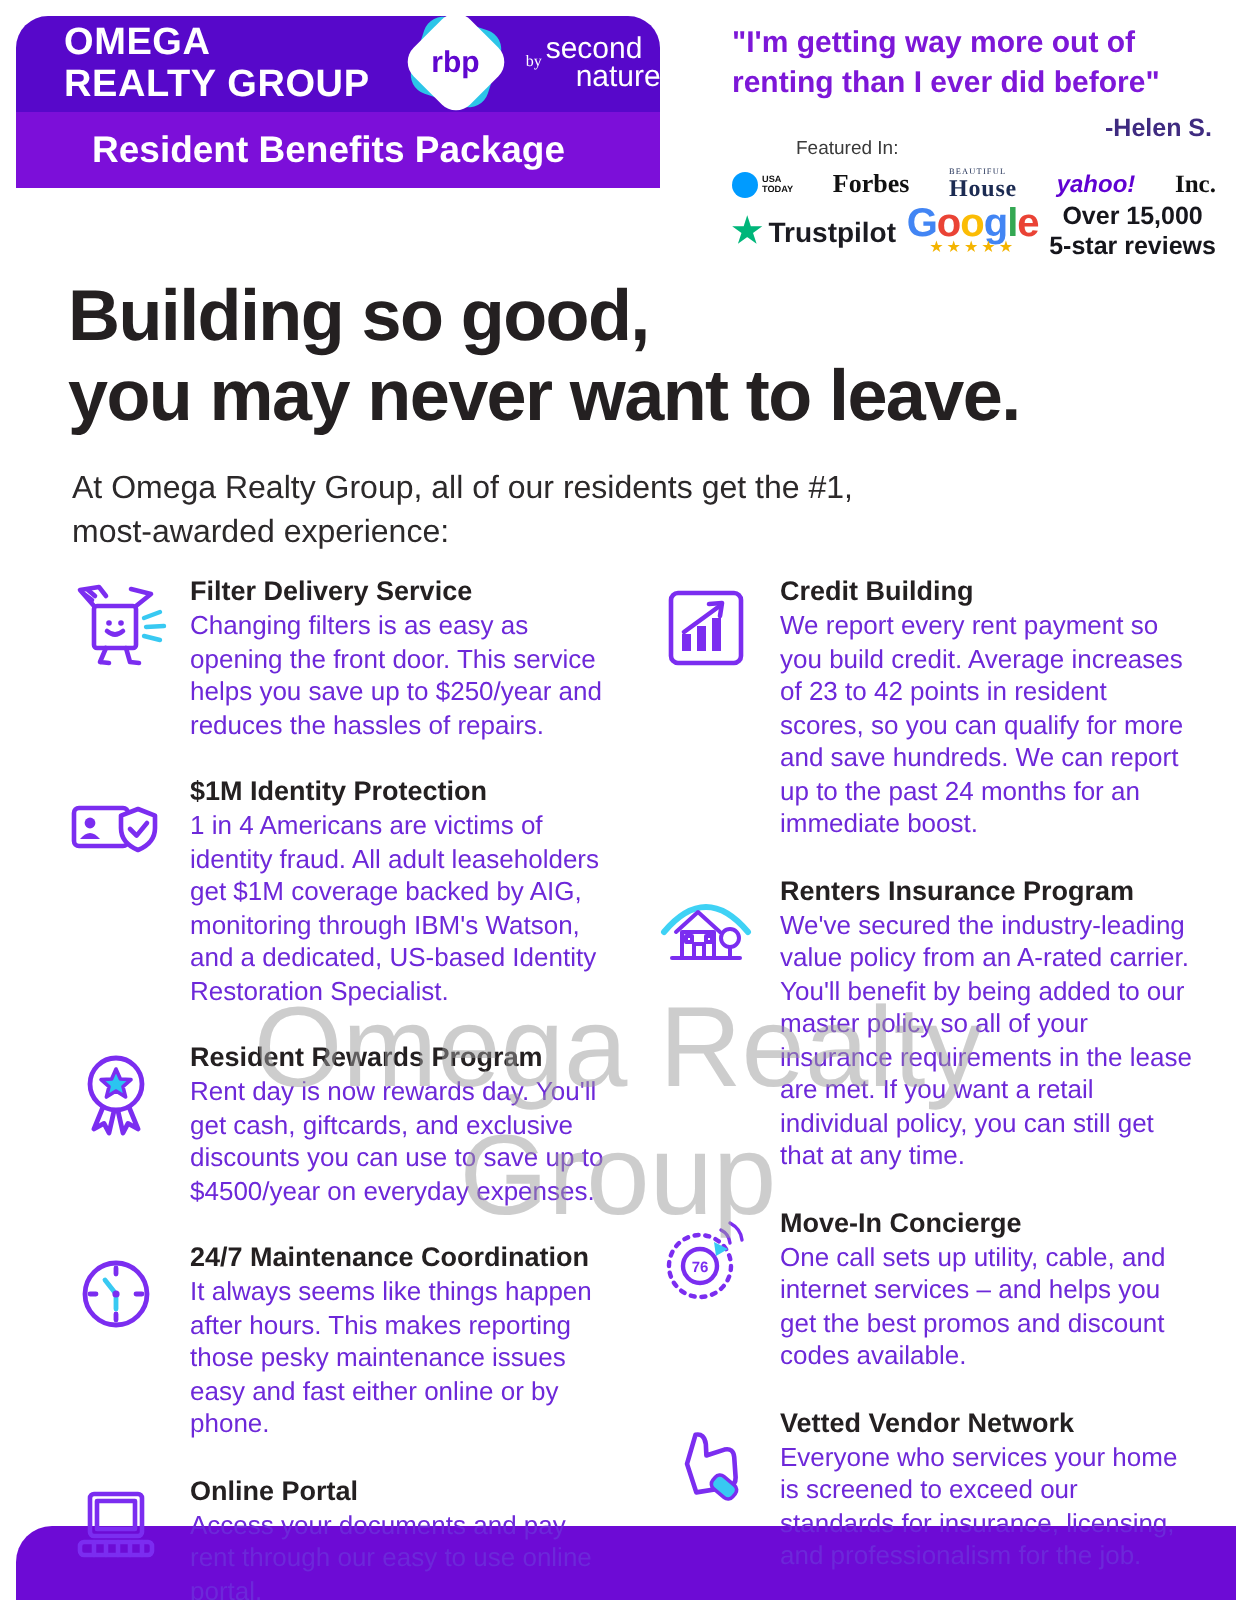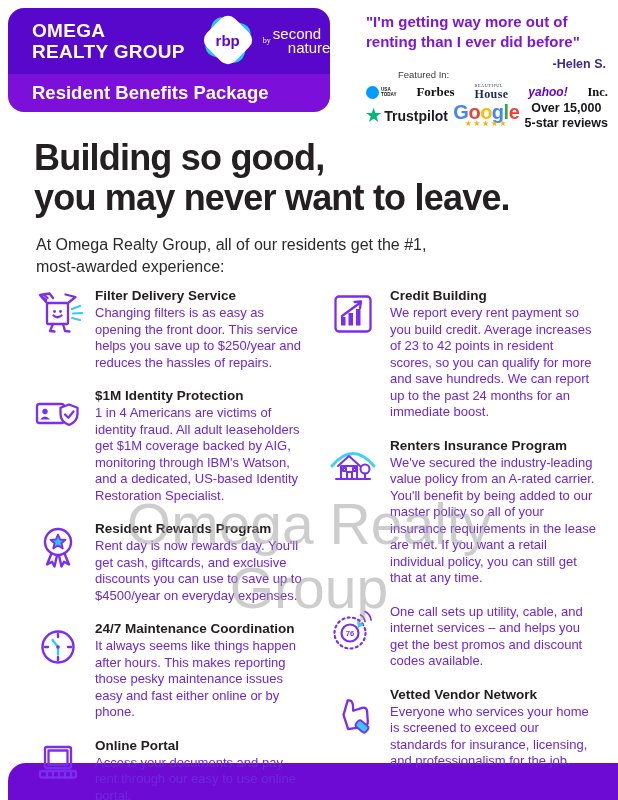--- a/index.html
+++ b/index.html
@@ -2,31 +2,31 @@
 <html><head>
 <meta charset="utf-8">
 <style>
   html,body{margin:0;padding:0;}
   body{
     width:618px;height:800px;position:relative;overflow:hidden;
     background:#ffffff;font-family:"Liberation Sans",sans-serif;color:#242021;
   }
   
   .brand-block{position:absolute;left:8px;top:8px;width:322px;height:104px;border-radius:16px;overflow:hidden;}
-  .brand-top{height:66px;background:#5708ca;display:flex;align-items:center;padding-left:24px;}
+  .brand-top{height:48px;background:#5708ca;display:flex;align-items:center;padding-left:24px;}
   .brand-name{color:#fff;font-weight:bold;font-size:19px;line-height:1.12;letter-spacing:.3px;white-space:nowrap;}
   .rbp-badge{position:relative;width:54px;height:54px;margin-left:16px;flex:0 0 54px;}
   .rbp-cyan{position:absolute;left:7px;top:6px;width:40px;height:40px;background:#2cc5e8;border-radius:10px;transform:rotate(18deg);}
   .rbp-white{position:absolute;left:7px;top:6px;width:40px;height:40px;background:#fff;border-radius:10px;transform:rotate(45deg);display:flex;align-items:center;justify-content:center;}
   .rbp-text{transform:rotate(-45deg);color:#6007cf;font-weight:bold;font-size:15px;}
   .partner{color:#fff;margin-left:8px;line-height:.92;white-space:nowrap;}
   .partner .by{font-size:8px;vertical-align:10px;margin-right:2px;font-family:Liberation Serif, serif;}
   .partner .sn{font-weight:normal;font-size:15px;display:inline-block;}
   .partner .nature{margin-left:15px;display:block;}
-  .brand-bar{height:38px;background:#7c0fd9;display:flex;align-items:center;padding-left:24px;color:#fff;font-weight:bold;font-size:18.5px;white-space:nowrap;}
+  .brand-bar{height:38px;background:#7c0fd9;display:flex;align-items:center;padding-left:38px;color:#fff;font-weight:bold;font-size:18.5px;white-space:nowrap;}
   
   .quote{position:absolute;left:366px;top:12px;width:250px;color:#7d17d8;font-weight:bold;font-size:15px;line-height:1.35;white-space:nowrap;}
   .attribution{text-align:right;color:#3f2b80;font-size:12.5px;font-weight:bold;margin-top:3px;padding-right:10px;}
   
   .featured{position:absolute;left:366px;top:69px;width:242px;}
   .featured-label{font-size:9.5px;color:#3a3a3a;margin-left:32px;}
   .logos{display:flex;align-items:center;justify-content:space-between;margin-top:4px;}
   .usatoday{display:flex;align-items:center;gap:2px;}
   .usatoday .dot{width:13px;height:13px;border-radius:50%;background:#009bff;}
   .usatoday .txt{font-size:4.6px;font-weight:bold;line-height:1.15;color:#111;}
@@ -273,20 +273,21 @@
       <svg class="bicon" viewBox="0 0 52 52">
         <g stroke="#7b2df0" fill="none" stroke-linecap="round">
           <circle cx="23" cy="29" r="15.5" stroke-width="2.2" stroke-dasharray="2 3.4"></circle>
           <circle cx="23" cy="29" r="8.5" stroke-width="2.2"></circle>
           <path d="M33.5 11 Q37.5 13 38 17.5 M38 7.5 Q43.5 10.5 44 16" stroke-width="1.7"></path>
         </g>
         <text x="23" y="31.8" font-size="7.5" font-weight="bold" fill="#7b2df0" text-anchor="middle">76</text>
         <polygon points="30,17 37,20.5 31,24" fill="#38c9f2"></polygon>
       </svg>
       <div class="btext">
+        <div class="btitle">Move-In Concierge</div>
         <div class="bbody">One call sets up utility, cable, and internet services – and helps you get the best promos and discount codes available.</div>
       </div>
     </div>
 
     <div class="benefit">
       <svg class="bicon" viewBox="0 0 52 52">
         <g transform="rotate(-18 26 28)">
           <path d="M17 40 V25 l8.5 -12.5 q4.5 .5 3.5 6 l-1.5 5.5 h9.5 q4.5 .5 3.5 5 l-2.5 10 q-1 3.5 -5 3.5 z" fill="#ffffff" stroke="#7b2df0" stroke-width="2.3" stroke-linecap="round" stroke-linejoin="round"></path>
         </g>
         <rect x="31" y="33" width="8" height="13" rx="3" transform="rotate(-50 35 39.5)" fill="#38c9f2" stroke="#7b2df0" stroke-width="1.8"></rect>

